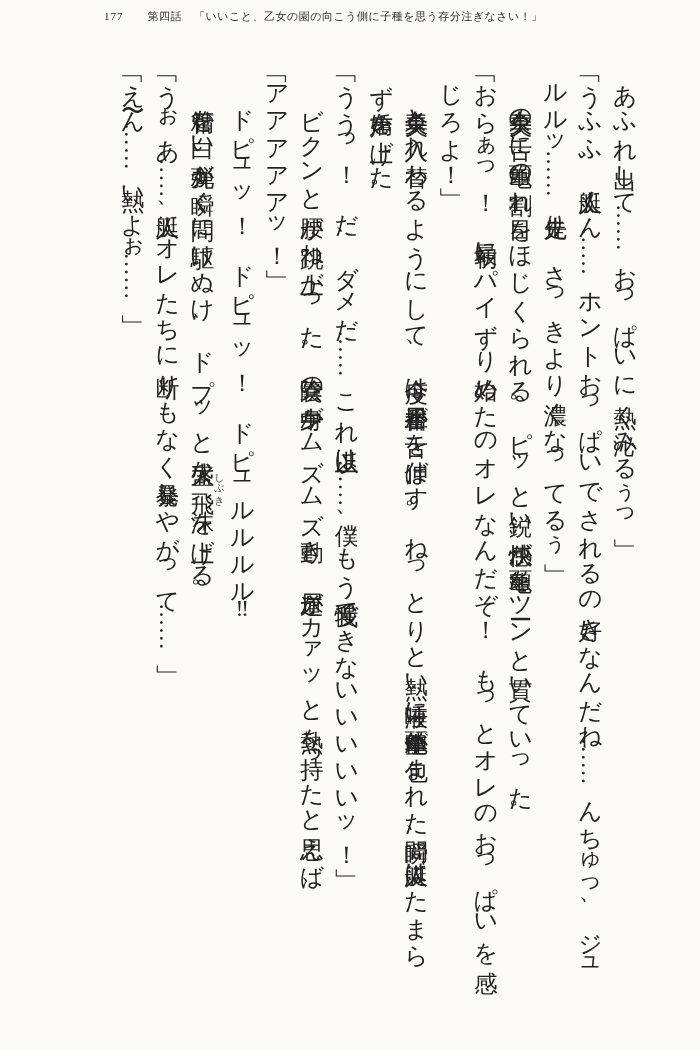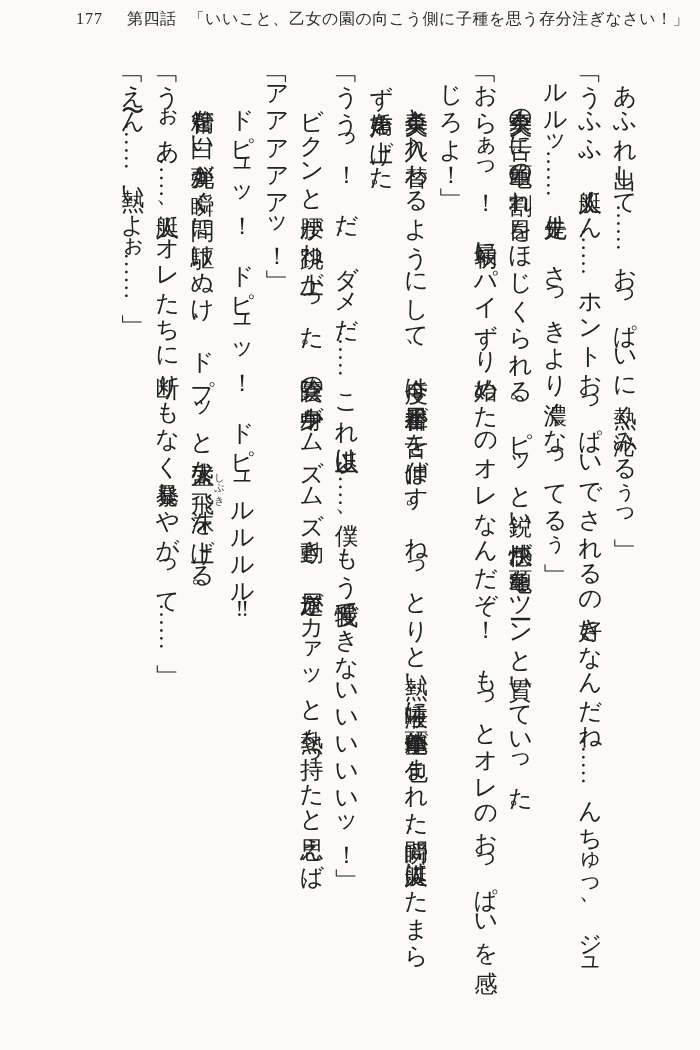--- a/index.html
+++ b/index.html
@@ -9,22 +9,22 @@
     position: relative;
     background: #fbfaf7;
     font-family: "Liberation Serif", "DejaVu Serif", serif;
     color: #262626;
     overflow: hidden;
   }
   
   .header {
     position: absolute;
     top: 9px;
-    left: 76px;
-    font-size: 16px;
+    left: 104px;
+    font-size: 11px;
     letter-spacing: 0.5px;
     color: #2b2b2b;
     white-space: nowrap;
   }
   .header .pageno {
     display: inline-block;
     margin-right: 24px;
     letter-spacing: 1px;
   }
   .header .chapter {

